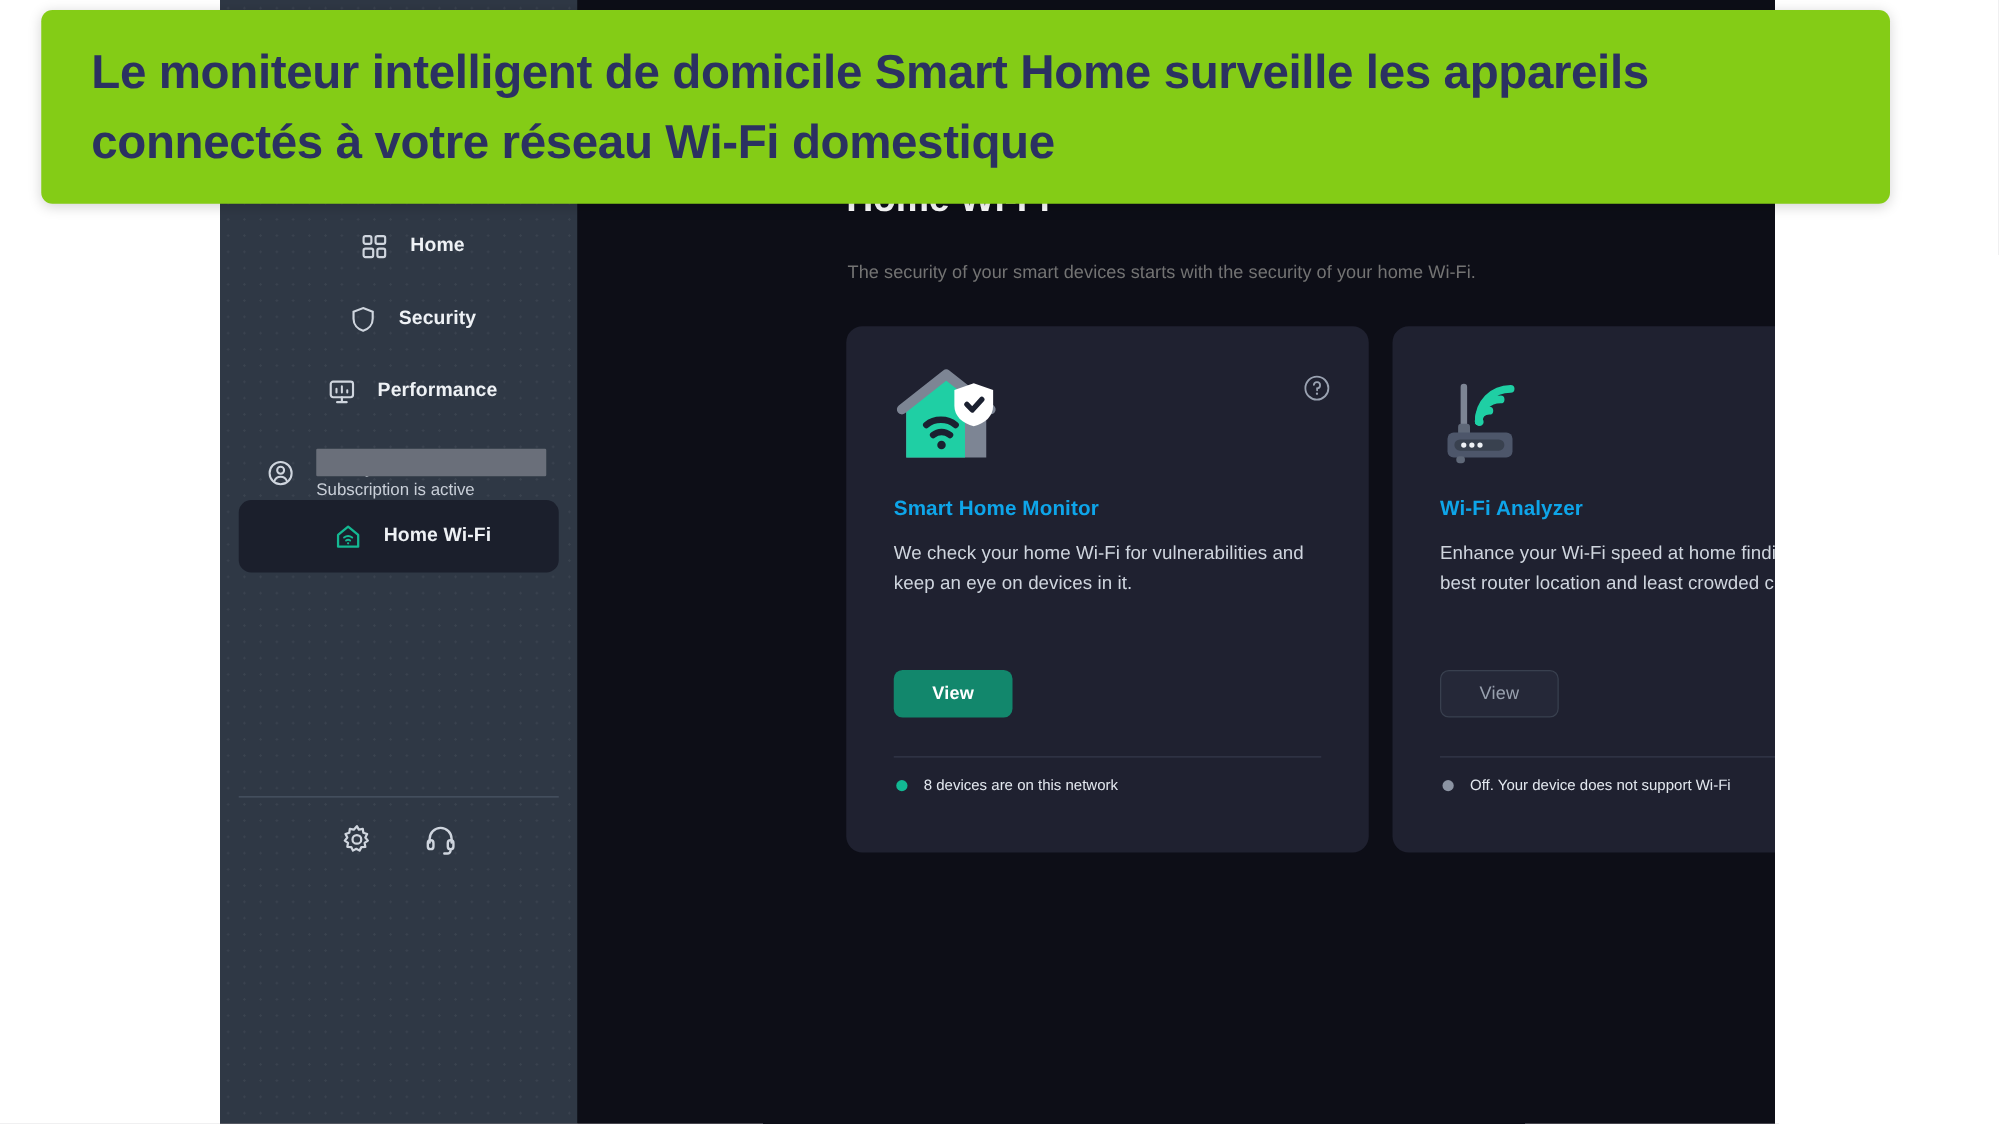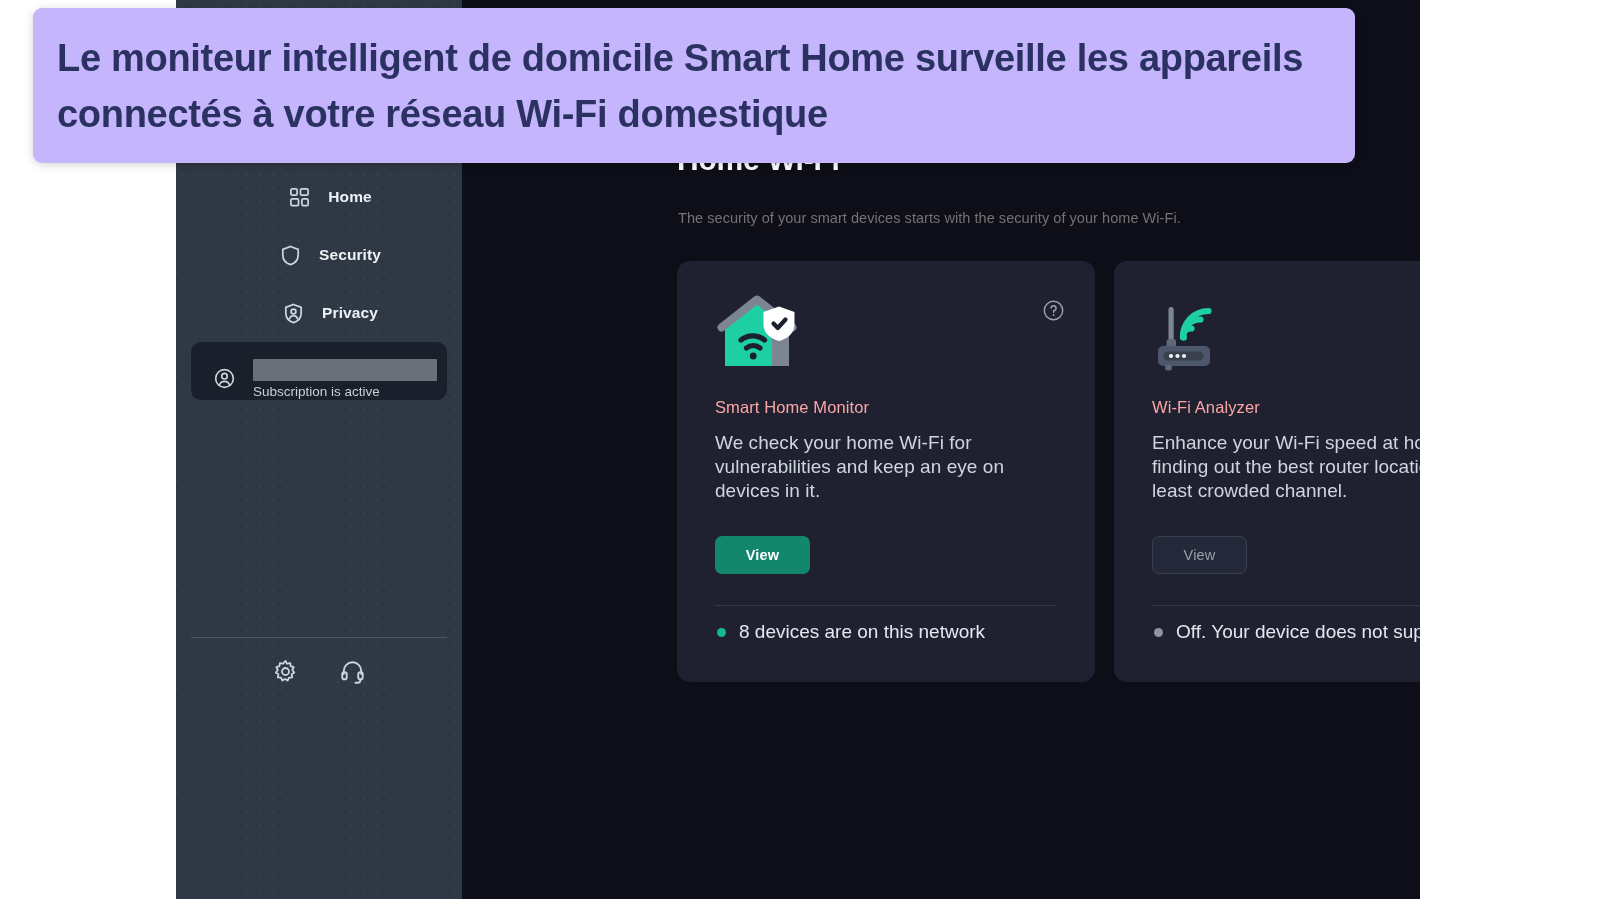--- a/index.html
+++ b/index.html
@@ -83,25 +83,25 @@
     border-radius: 13px;
     position: relative;
     padding: 33px 38px 0 38px;
   }
   .help-icon {
     position: absolute; right: 30px; top: 38px;
     width: 23px; height: 23px; display: block;
   }
   .card-art { height: 82px; margin-bottom: 22px; }
   .card-title {
-    font-size: 16.5px; font-weight: normal; color: #fca5a5;
+    font-size: 16.5px; font-weight: bold; color: #0ea5e9;
     margin-bottom: 14px; letter-spacing: .1px;
   }
   .card-desc {
-    font-size: 19px; line-height: 24px; color: #cfd5de;
+    font-size: 15px; line-height: 24px; color: #cfd5de;
     letter-spacing: .05px;
   }
   .btn {
     position: absolute; left: 38px; top: 275px;
     height: 38px; min-width: 95px; padding: 13px 22px;
     border-radius: 7px;
     display: flex; align-items: center; justify-content: center;
     font-size: 14.5px; font-weight: bold; letter-spacing: .2px;
     cursor: pointer; border: none;
     font-family: "Liberation Sans", sans-serif;
@@ -113,31 +113,31 @@
   }
   .card-divider {
     position: absolute; left: 38px; right: 38px; top: 344px;
     height: 1px; background: #34384a;
   }
   .card-status {
     position: absolute; left: 40px; top: 360px;
     display: flex; align-items: center; gap: 13px;
   }
   .status-dot { width: 9px; height: 9px; border-radius: 50%; flex: 0 0 9px; }
-  .status-text { font-size: 19px; color: #e3e8ef; white-space: nowrap; text-align: right; }
+  .status-text { font-size: 12px; color: #e3e8ef; white-space: nowrap; text-align: right; }
 
   
   .caption-banner {
     position: absolute; left: 33px; top: 8px;
-    width: 1322px; height: 155px;
-    background: #c4b5fd;
+    width: 1479px; height: 155px;
+    background: #84cc16;
     border-radius: 9px;
     box-shadow: 0 2px 10px rgba(0,0,0,0.17);
     display: flex; align-items: center;
-    padding: 0 24px;
+    padding: 0 40px;
   }
   .caption-text {
     font-size: 38px; line-height: 56px; font-weight: bold;
     color: #2b3161; letter-spacing: -.3px;
   }
 </style>
 </head>
 <body>
 
 <div class="root">
@@ -162,20 +162,30 @@
 
         <div class="nav-item">
           <span class="nav-icon">
             <svg viewBox="0 0 24 24" width="23" height="23" fill="none" stroke="#cfd5de" stroke-width="1.8">
               <path d="M12 2.6 L20 5.6 V11.5 C20 16.4 16.6 20.1 12 21.5 C7.4 20.1 4 16.4 4 11.5 V5.6 Z"></path>
             </svg>
           </span>
           <span class="nav-label">Security</span>
         </div>
 
+        <div class="nav-item">
+          <span class="nav-icon">
+            <svg viewBox="0 0 24 24" width="23" height="23" fill="none" stroke="#cfd5de" stroke-width="1.8">
+              <rect x="2.7" y="3.5" width="18.6" height="13" rx="2"></rect>
+              <path d="M8 20.6 H16 M12 16.5 V20.6" stroke-linecap="round"></path>
+              <path d="M7.5 12.6 V9.4 M12 12.6 V7.4 M16.5 12.6 V10.6" stroke-linecap="round" stroke-width="1.7"></path>
+            </svg>
+          </span>
+          <span class="nav-label">Performance</span>
+        </div>
 
         <div class="nav-item">
           <span class="nav-icon">
             <svg viewBox="0 0 24 24" width="23" height="23" fill="none" stroke="#cfd5de" stroke-width="1.8">
               <path d="M12 2.6 L20 5.6 V11.5 C20 16.4 16.6 20.1 12 21.5 C7.4 20.1 4 16.4 4 11.5 V5.6 Z"></path>
               <circle cx="12" cy="10" r="2.5"></circle>
               <path d="M8 17.2 C8.9 15.2 10.3 14.3 12 14.3 C13.7 14.3 15.1 15.2 16 17.2" stroke-linecap="round"></path>
             </svg>
           </span>
           <span class="nav-label">Privacy</span>

